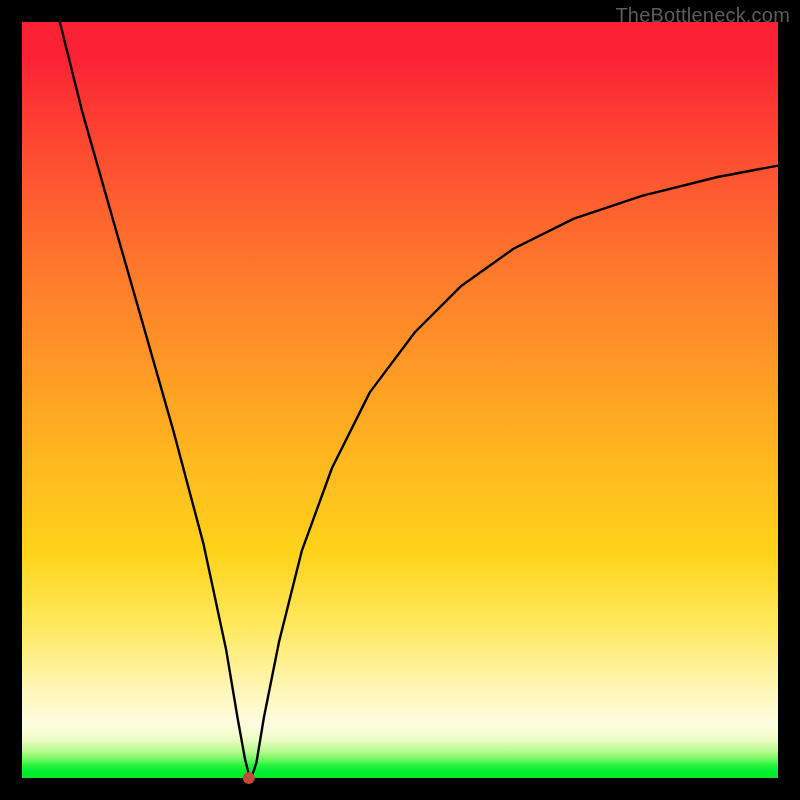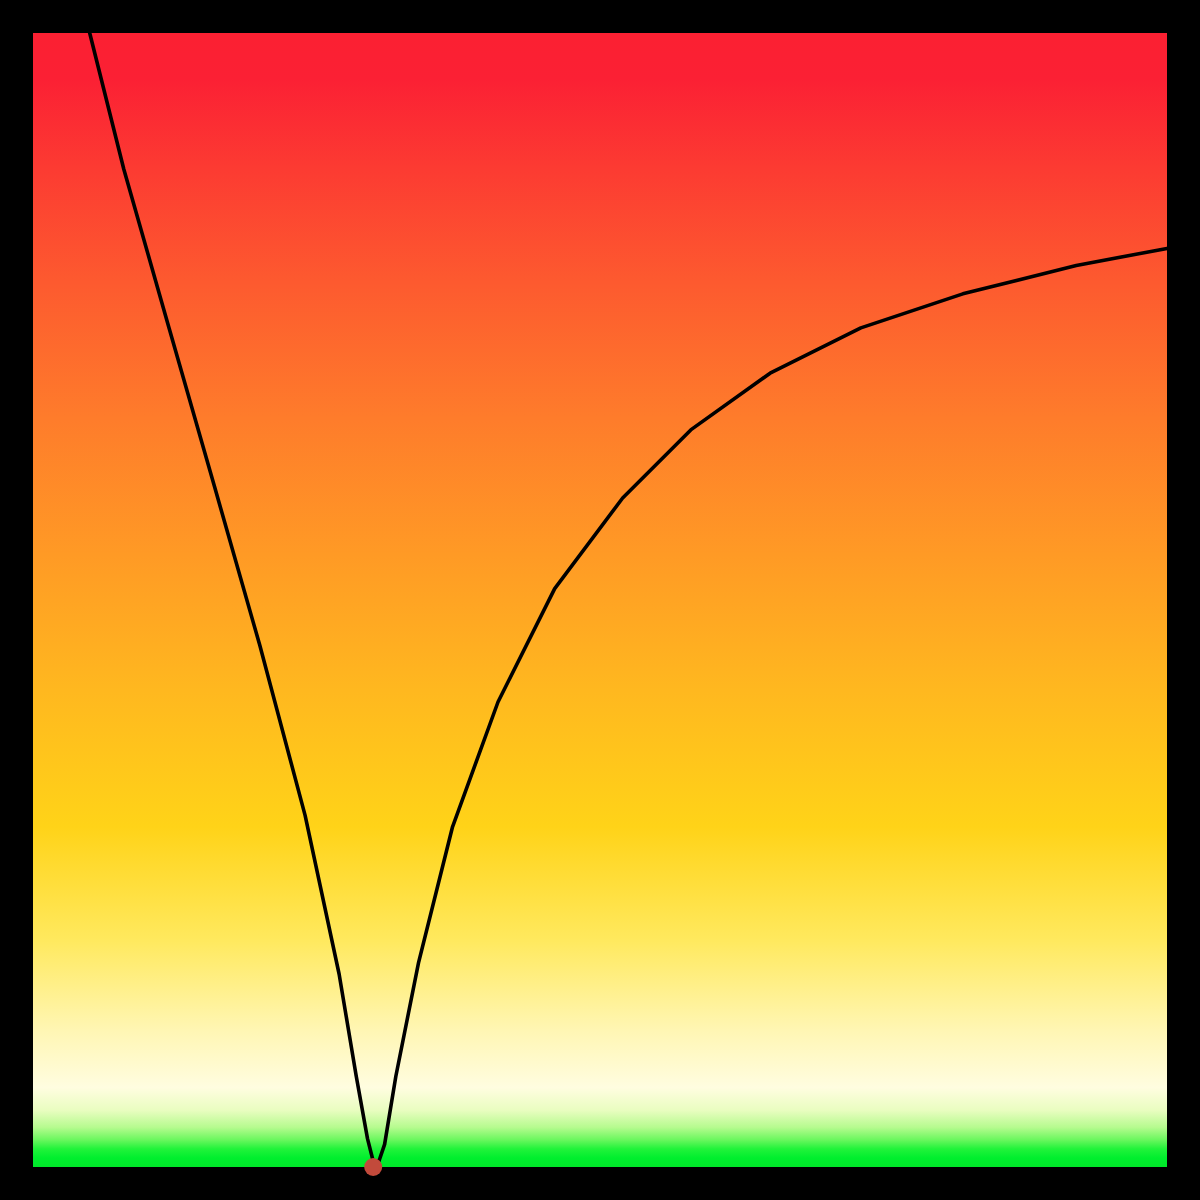--- a/index.html
+++ b/index.html
@@ -70,13 +70,14 @@
 </head>
 <body>
 
 <div class="frame">
   <div class="plot-area">
     <svg class="curve" viewBox="0 0 756 756" preserveAspectRatio="none">
       <polyline id="curve-poly" fill="none" stroke="#000000" stroke-width="2.4" stroke-linejoin="round" stroke-linecap="round" points="37.8,0.0 60.5,90.7 90.7,196.6 121.0,302.4 151.2,408.2 181.4,521.6 204.1,627.5 215.5,695.5 223.0,737.1 226.8,752.2 230.6,752.2 234.4,740.9 241.9,695.5 257.0,619.9 279.7,529.2 310.0,446.0 347.8,370.4 393.1,310.0 438.5,264.6 491.4,226.8 551.9,196.6 619.9,173.9 695.5,155.0 756.0,143.6"></polyline>
       <circle id="min-dot" class="dot" r="6" cx="226.8" cy="756.0"></circle>
     </svg>
   </div>
+  <div class="watermark">TheBottleneck.com</div>
 </div>
 
 </body></html>

